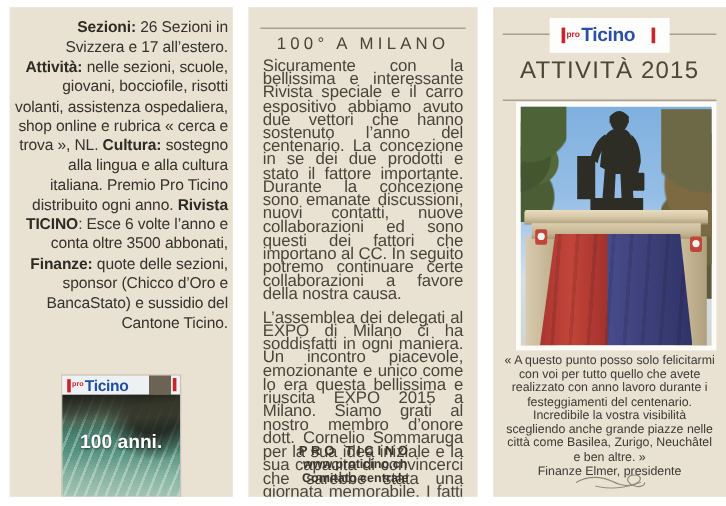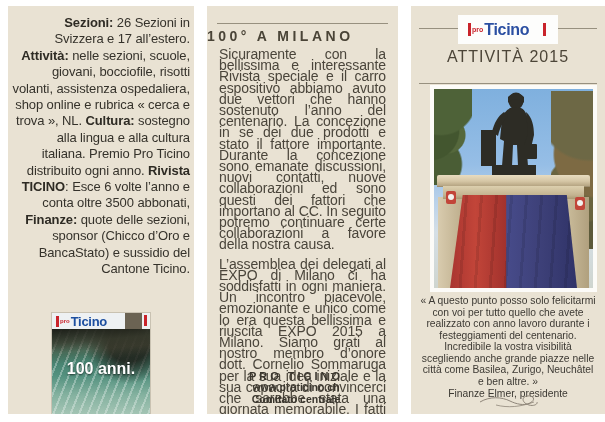--- a/index.html
+++ b/index.html
@@ -28,42 +28,42 @@
        linear-gradient(175deg, rgba(24,26,20,.95) 0%, rgba(56,58,44,.8) 16%, rgba(90,82,60,.35) 26%, rgba(0,0,0,0) 38%),
        radial-gradient(ellipse at 78% 18%, rgba(30,30,24,.85) 0 18%, rgba(0,0,0,0) 40%),
        repeating-linear-gradient(112deg, rgba(255,255,255,.30) 0 2px, rgba(255,255,255,0) 2px 8px),
        linear-gradient(180deg,#55685c 0%,#3f7a68 30%,#54917f 55%,#85b2a0 78%,#a3c4b4 100%);}
   .mag-caption{position:absolute;top:36%;left:0;width:100%;text-align:center;color:#ffffff;
                font-weight:bold;font-size:16px;text-shadow:0 1px 2px rgba(0,0,0,.6);}
 
   
   .rule{border:0;border-top:1px solid #97907f;margin:0 10px;}
   .panel-middle .rule-top{margin-top:17px;}
-  .mid-heading{margin:4px 0 2px;text-align:left;font-weight:700;font-size:14px;
+  .mid-heading{margin:4px 0 2px;text-align:center;font-weight:400;font-size:14px;
                letter-spacing:3.5px;color:#4a4437;}
   .mid-para{margin:8px 12px 0;text-align:justify;font-size:14px;line-height:11.2px;
             color:#4a453b;letter-spacing:-0.1px;}
   .mid-para:first-of-type{margin-top:5px;}
   .mid-footer{position:absolute;left:0;right:13px;bottom:9px;text-align:center;
               font-weight:bold;color:#3a362e;font-size:10.5px;line-height:11.5px;}
   .mid-footer .org{letter-spacing:3px;font-size:11px;}
   .mid-footer .email{text-decoration:underline;}
 
   
   .panel-right .rule-top{position:absolute;top:22px;left:8px;right:8px;margin:0;}
   .panel-right .rule-mid{position:absolute;top:77px;left:8px;right:8px;margin:0;}
   .logo-box{position:absolute;top:9px;left:50%;transform:translateX(-50%);width:100px;height:29px;
             background:#fdfdfc;display:flex;align-items:center;justify-content:flex-start;
             padding-left:10px;box-sizing:border-box;z-index:2;}
   .logo-bar{width:3px;height:13px;background:#c9232b;}
   .logo-pro{font-size:7px;font-weight:bold;color:#c9232b;margin:0 1px;}
   .logo-name{font-size:16px;font-weight:bold;color:#2b4fa2;letter-spacing:-0.3px;}
   .logo-bar-r{position:absolute;right:12px;top:8px;width:3px;height:13px;background:#c9232b;}
   .right-heading{position:absolute;top:42px;left:0;width:100%;margin:0;text-align:center;
-                 font-weight:400;font-size:16px;letter-spacing:1px;color:#4c4538;}
+                 font-weight:400;font-size:20px;letter-spacing:1px;color:#4c4538;}
 
   .photo{position:absolute;top:79px;left:19px;width:167px;height:207px;margin:0;
          background:#fcfbf8;padding:4px;box-sizing:border-box;}
   .photo-inner{position:relative;width:100%;height:100%;overflow:hidden;
      background:linear-gradient(180deg,#7fb0de 0%,#96bee6 38%,#bcd3ea 58%,#d5dfe6 72%,#cfd5cf 100%);}
   .tree-left{position:absolute;left:-10px;top:-8px;width:48px;height:104px;
      background:
       radial-gradient(circle at 35% 18%, #4e6238 0 38%, rgba(0,0,0,0) 40%),
       radial-gradient(circle at 12% 48%, #43562f 0 42%, rgba(0,0,0,0) 44%),
       radial-gradient(circle at 48% 52%, #55683c 0 30%, rgba(0,0,0,0) 32%),

